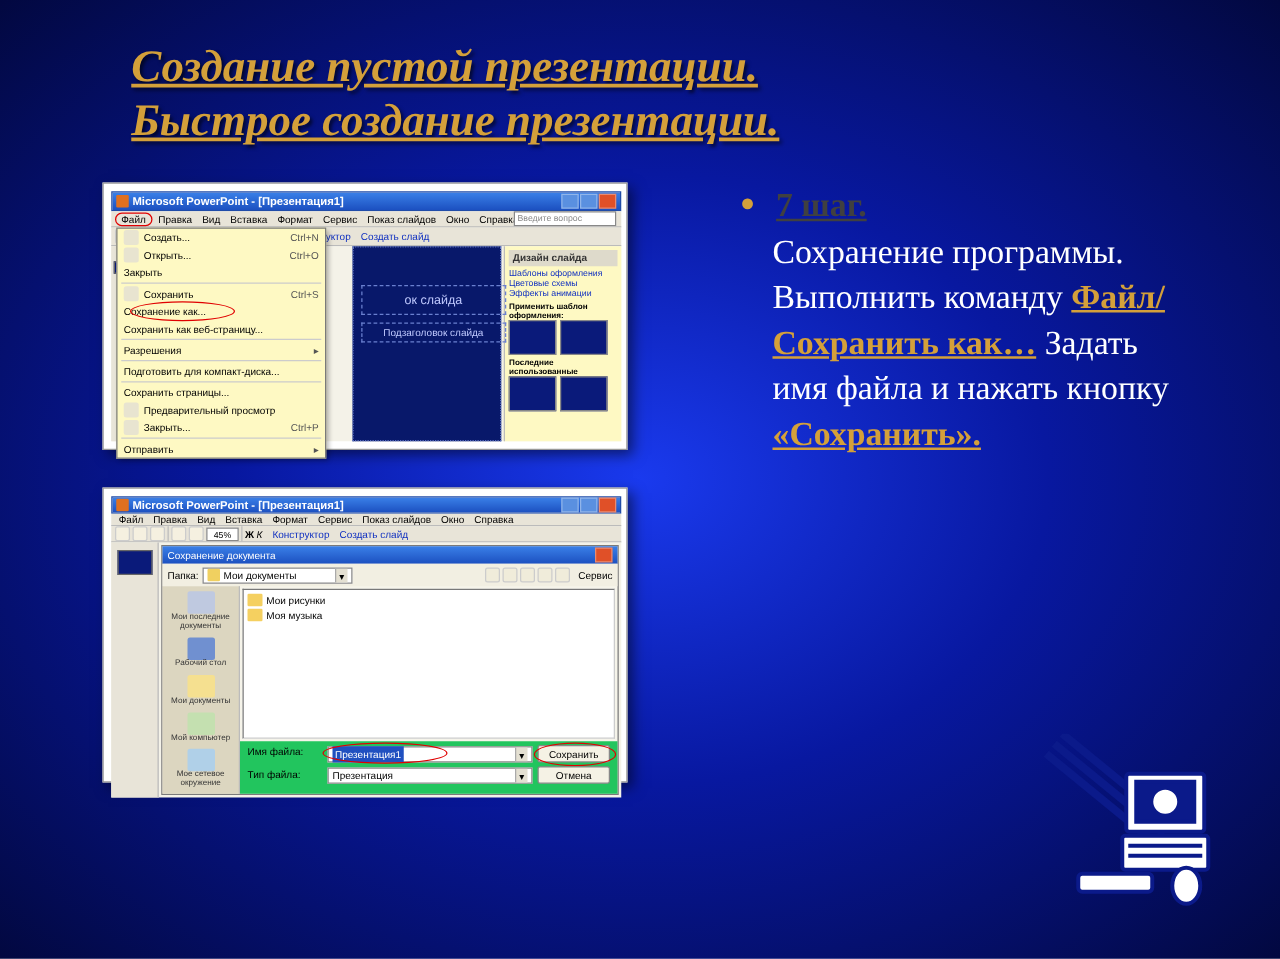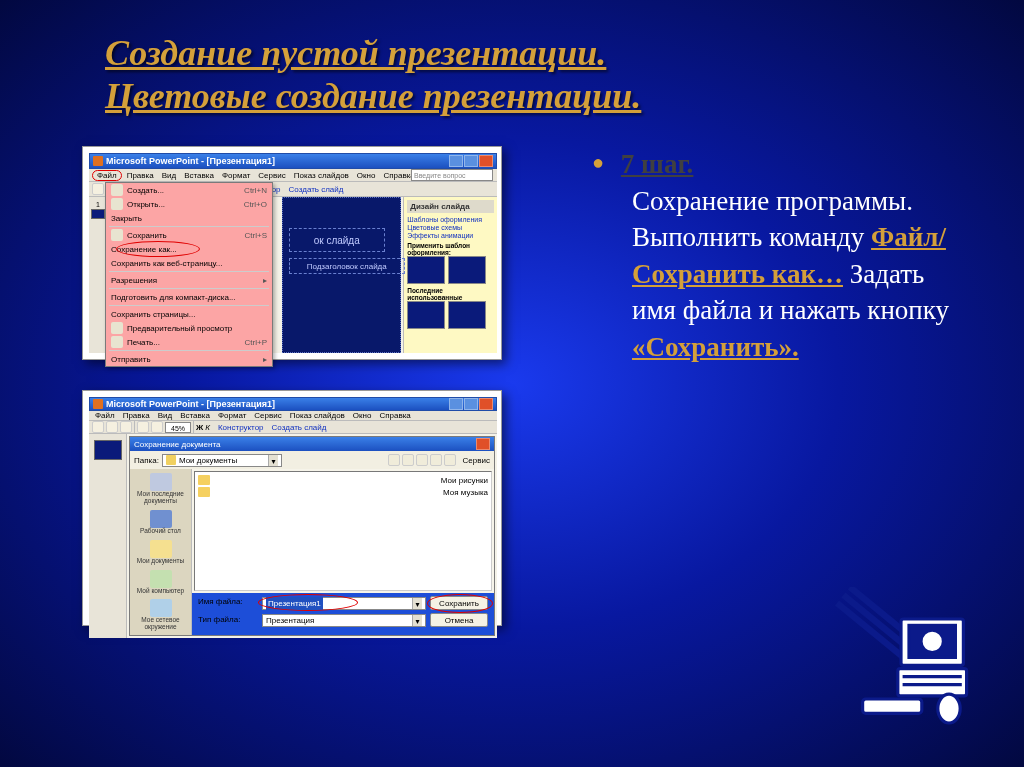--- a/index.html
+++ b/index.html
@@ -57,40 +57,40 @@
   .toolbar {
     background:#e8e4d8; height:15px; display:flex; align-items:center; gap:2px;
     padding:0 3px; border-bottom:1px solid #bbb; font-size:8px;
   }
   .toolbar .tb-btn { width:12px; height:12px; background:#f5f0e0; border:1px solid #ccc; border-radius:2px;}
   .toolbar .sep { width:1px; height:12px; background:#bbb;}
   .toolbar .zoom { width:26px; height:11px; background:#fff; border:1px solid #888; font-size:7px; text-align:center; line-height:11px;}
   .toolbar .link { color:#1030c0; font-size:8px; margin-left:6px; }
   .ss1-body { display:flex; height:156px; background:#f4f2e8;}
   .file-menu {
-    position:absolute; top:29px; left:16px; width:168px;
-    background:#fca5a5; border:1px solid #7a7a7a;
+    position:absolute; top:29px; left:4px; width:168px;
+    background:#fef9c3; border:1px solid #7a7a7a;
     box-shadow:2px 2px 4px rgba(0,0,0,.3);
     z-index:5;
   }
   .menu-item { display:flex; align-items:center; height:14px; padding:0 5px; font-size:8px;}
   .menu-item .sc { margin-left:auto; color:#555; font-size:8px;}
   .menu-item.sep { height:1px; background:#ccc; margin:1px 3px; padding:0;}
   .menu-item .mi-icon { width:12px; height:12px; margin-right:4px; background:#e8e4d0; border-radius:2px;}
   .menu-item.circled { position:relative; }
   .menu-item.circled::after{
     content:""; position:absolute; left:10px; top:-1px; width:82px; height:14px;
     border:1.5px solid #e00000; border-radius:50%;
   }
   .ss1-slide-area{
     margin-left:174px; width:128px; height:100%; background:#08186a; position:relative;
     border:1px dotted #5a70c0;
   }
   .ss1-slide-area .dashed { position:absolute; border:1px dashed #6a80d0; }
-  .ss1-slide-area .t1 { left:6px; top:30px; width:96px; height:24px; display:flex; align-items:center; justify-content:center; color:#c0caff; font-size:10px;}
+  .ss1-slide-area .t1 { left:6px; top:30px; width:116px; height:24px; display:flex; align-items:center; justify-content:center; color:#c0caff; font-size:10px;}
   .ss1-slide-area .t2 { left:6px; top:60px; width:116px; height:16px; display:flex; align-items:center; justify-content:center; color:#c0caff; font-size:8px;}
   .ss1-panel {
     margin-left:2px; width:100px; height:100%; background:#fef9c3; border-left:1px solid #bbb; padding:3px;
     font-size:7px;
   }
   .ss1-panel .p-title { background:#dedacb; color:#333; font-weight:bold; padding:2px 3px; font-size:8px; margin-bottom:3px;}
   .ss1-panel .thumbs { display:flex; flex-wrap:wrap; gap:3px;}
   .ss1-panel .thumbs div{ width:38px; height:28px; background:#0a1a7a; border:1px solid #888;}
   .ss1-panel a{ color:#1030c0; text-decoration:none; display:block; margin:1px 0;}
   .qbox { position:absolute; top:16px; right:4px; width:82px; height:12px; background:#fff; border:1px solid #888; font-size:7px; line-height:12px; padding-left:2px; color:#888;}
@@ -124,24 +124,24 @@
   .place .ico{ width:22px; height:18px; border-radius:2px;}
   .p1{ background:#bfc9e0;}
   .p2{ background:#7090d0;}
   .p3{ background:#f5e090;}
   .p4{ background:#c4e0b0;}
   .p5{ background:#b0d0e8;}
   .file-area{
     flex:1; background:#fff; border:1px inset #ccc; margin:2px; padding:3px; display:flex; flex-direction:column; gap:2px;
     font-size:8px;
   }
-  .folder{ display:flex; align-items:center; gap:3px;justify-content:space-between;}
+  .folder{ display:flex; align-items:center; gap:3px;}
   .folder .fic{ width:12px;height:10px;background:#f5d060;border-radius:1px;}
   .save-bottom{
-    height:42px; background:#1d4ed8; padding:3px 6px 3px 70px; font-size:8px; position:relative;
+    height:42px; background:#22c55e; padding:3px 6px 3px 70px; font-size:8px; position:relative;
   }
   .save-bottom .lbl{ position:absolute; width:60px; text-align:left;}
   .save-bottom .row1{ display:flex; align-items:center; gap:4px; margin-bottom:3px;}
   .save-bottom .row1 .lbl{ left:6px; top:4px;}
   .save-bottom .row2 .lbl{ left:6px; top:22px;}
   .save-bottom .row2{ display:flex; align-items:center; gap:4px;}
   .fn-combo{ position:relative; flex:1;}
   .fn-combo .combo{ width:100%;}
   .circle-note{ position:absolute; border:1.5px solid #e00000; border-radius:50%;}
   .fn-circle{ left:-4px; top:-3px; width:100px; height:17px;}
@@ -154,21 +154,21 @@
   .decor {
     position:absolute; right:30px; bottom:20px; width:170px; height:160px;
   }
   .decor svg{ width:100%; height:100%;}
 </style>
 </head>
 <body>
 
 <div class="title">
   <span>Создание пустой презентации.</span>
-  <span class="line2">Цветовые создание презентации.</span>
+  <span class="line2">Быстрое создание презентации.</span>
 </div>
 
 <div class="content">
   <div class="left-col">
 
     <div class="screenshot-frame">
       <div class="ss ss1">
         <div class="win-titlebar">
           <span class="icon"></span>
           <span>Microsoft PowerPoint - [Презентация1]</span>
@@ -271,21 +271,21 @@
           <div class="menu-item sep"></div>
           <div class="menu-item">
               <span>Сохранить страницы...</span>
             </div>
           <div class="menu-item">
               <span class="mi-icon"></span>
               <span>Предварительный просмотр</span>
             </div>
           <div class="menu-item">
               <span class="mi-icon"></span>
-              <span>Печать...</span>
+              <span>Закрыть...</span>
               <span class="sc">Ctrl+P</span>
             </div>
           <div class="menu-item sep"></div>
           <div class="menu-item">
               <span>Отправить</span>
               <span class="sc">▸</span>
             </div>
         </div>
       </div>
     </div>
@@ -419,21 +419,21 @@
         </div>
       </div>
     </div>
   </div>
 
   <div class="right-col">
     <p>
       <span class="bullet">●</span>
       <span class="step-label">7 шаг.</span>
     </p>
-    <p style="margin-left:40px">
+    <p style="margin-left:26px">
       <span>Сохранение программы. Выполнить команду </span>
       <span class="emph">Файл/Сохранить как…</span>
       <span> Задать имя файла  и нажать кнопку </span>
       <span class="emph">«Сохранить».</span>
     </p>
   </div>
 </div>
 
 <div class="decor">
   <svg viewBox="0 0 200 200">

